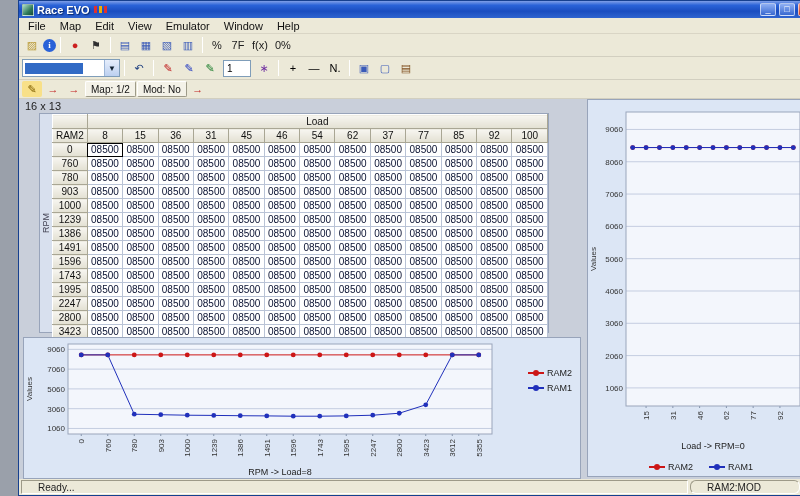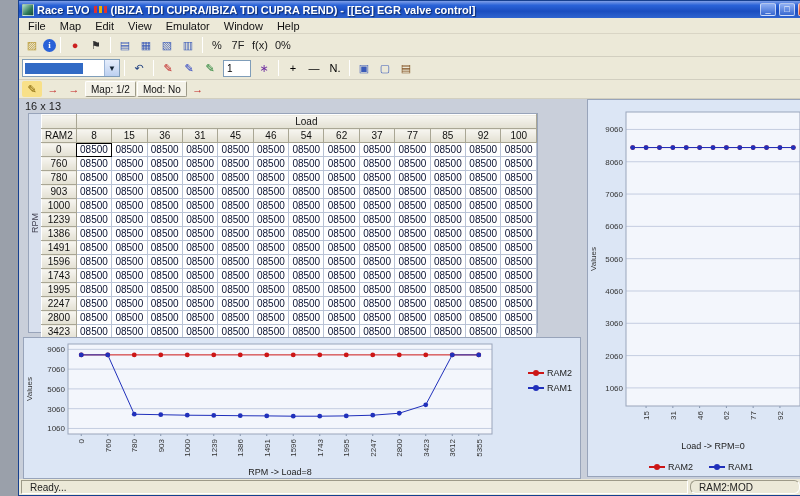--- a/index.html
+++ b/index.html
@@ -38,21 +38,21 @@
   .combo{display:inline-flex;width:98px;height:18px;background:#fff;border:1px solid #7f9db9;align-items:center;}
   .combo-sel{display:inline-block;width:58px;height:11px;background:#316ac5;margin-left:2px;font-size:9px;color:#fff;overflow:hidden;}
   .combo-btn{margin-left:auto;width:15px;height:16px;background:linear-gradient(#e6eefc,#bcd0f0);border-left:1px solid #9db6d8;font-size:8px;color:#123;display:inline-flex;align-items:center;justify-content:center;}
   .num-input{width:28px;height:17px;border:1px solid #7f9db9;font-size:10px;padding:0 3px;font-family:"Liberation Sans",sans-serif;margin:0 2px;}
 
   
   .workspace{flex:1;position:relative;background:#c9cfda;overflow:hidden;}
   .size-label{position:absolute;left:6px;top:1px;font-size:11px;color:#222;}
 
   
-  .table-panel{position:absolute;left:9px;top:14px;width:510px;height:220px;background:#d8e0ee;border:1px solid #98a4ba;}
+  .table-panel{position:absolute;left:20px;top:14px;width:510px;height:220px;background:#d8e0ee;border:1px solid #98a4ba;}
   .rpm-strip{position:absolute;left:0;top:0;width:12px;height:100%;display:flex;align-items:center;justify-content:center;writing-mode:vertical-rl;transform:rotate(180deg);font-size:9px;color:#445;}
   table.grid{border-collapse:collapse;table-layout:fixed;margin-left:12px;font-size:10px;}
   .grid th{background:linear-gradient(#f7f6f1,#e3e0d2);border:1px solid;border-color:#fff #a9a694 #a9a694 #fff;font-weight:normal;color:#111;height:13px;line-height:13px;overflow:hidden;white-space:nowrap;}
   .grid td{background:#fff;border:1px solid #b9c3d6;color:#081030;text-align:center;height:12px;line-height:12px;overflow:hidden;font-size:10px;}
   .grid th,.grid td{text-align:center;padding:0;}
   td.sel{outline:1px solid #000;outline-offset:-1px;}
 
   
   .chart-panel{position:absolute;background:#dce6f5;border:1px solid #98a4ba;}
   .chart-panel.bottom{left:4px;top:238px;width:558px;height:142px;}
@@ -61,39 +61,38 @@
   svg text{font-family:"Liberation Sans",sans-serif;}
   .legend{position:absolute;display:flex;font-size:9px;color:#222;}
   .legend.vertical{flex-direction:column;gap:5px;right:8px;top:30px;}
   .legend.horizontal{flex-direction:row;gap:16px;left:0;right:0;bottom:4px;justify-content:center;}
   .legend-entry{display:flex;align-items:center;gap:3px;}
   .lg-line{position:relative;width:16px;height:2px;display:inline-block;}
   .lg-dot{position:absolute;left:5px;top:-2px;width:6px;height:6px;border-radius:50%;display:inline-block;}
 
   
   .statusbar{height:16px;flex:0 0 16px;background:#ece9d8;display:flex;gap:2px;padding:1px 2px;font-size:10px;color:#222;align-items:stretch;}
-  .status-panel{border:1px solid;border-color:#9d9a88 #fff #fff #9d9a88;padding:0 8px;display:flex;align-items:center;white-space:nowrap;}
+  .status-panel{border:1px solid;border-color:#9d9a88 #fff #fff #9d9a88;padding:0 16px;display:flex;align-items:center;white-space:nowrap;}
   .status-panel.grow{flex:1;}
   .status-panel.buffer{width:110px;border-radius:6px;}
   .grip{width:13px;background:repeating-linear-gradient(135deg,transparent 0 2px,#9a9684 2px 3px,#fff 3px 4px);}
 </style>
 </head>
 <body>
 
 <div class="window">
 
   <div class="titlebar">
     <span class="app-icon"></span>
     <span class="title-text">Race EVO</span>
     <span class="title-deco">
         <i></i>
         <i></i>
         <i></i>
       </span>
-    <span class="title-text sub">(IBIZA TDI CUPRA/IBIZA TDI CUPRA REND) - [[EG] EGR valve control]</span>
     <span class="t-spacer"></span>
     <span class="win-btn">_</span>
     <span class="win-btn">□</span>
     <span class="win-btn close">×</span>
   </div>
 
   <div class="menubar" id="menubar">
       <span class="menu-item">File</span>
       <span class="menu-item">Map</span>
       <span class="menu-item">Edit</span>

